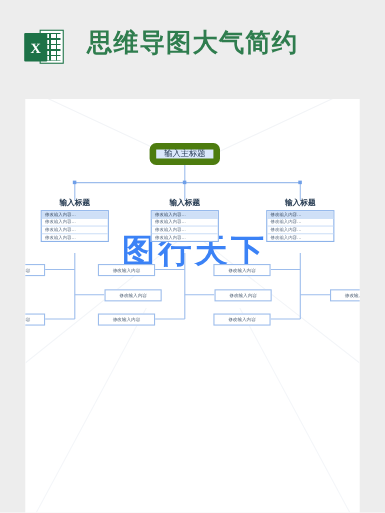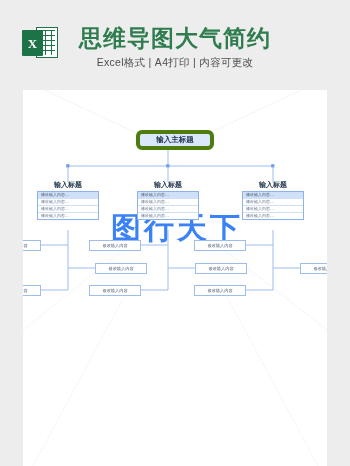--- a/index.html
+++ b/index.html
@@ -51,24 +51,24 @@
     position:absolute;left:88px;top:118px;
     font-size:30px;color:#3b82f6;font-weight:bold;letter-spacing:3px;
     font-family:"Liberation Serif",serif;white-space:nowrap;
   }
 
   .diagram{position:absolute;left:0;top:0;width:304px;height:376px;}
   svg.links{position:absolute;left:0;top:0;width:304px;height:376px;}
 
   
   .root{
-    position:absolute;left:113px;top:40px;width:78px;height:20px;
-    background:#dbe8fb;border:4px solid #4d7c0f;border-radius:6px;
+    position:absolute;left:113px;top:40px;width:64px;height:20px;
+    background:#dbe8fb;border:6px solid #4d7c0f;border-radius:6px;
     display:flex;align-items:center;justify-content:center;
-    font-size:7.5px;font-weight:bold;color:#21354f;box-sizing:border-box;
+    font-size:7.5px;font-weight:normal;color:#21354f;box-sizing:border-box;
   }
 
   .branch{position:absolute;width:62px;}
   .branch .b-label{
     width:100%;text-align:center;font-size:7px;font-weight:bold;
     color:#23384f;line-height:10px;white-space:nowrap;overflow:hidden;
   }
   .branch .b-box{
     margin-top:1px;width:100%;box-sizing:border-box;
     border:1px solid #8db3ea;background:#ffffff;
@@ -98,21 +98,20 @@
     <div class="xls-icon">
       <div class="doc">
         <div class="grid"></div>
       </div>
       <div class="tab">
         <span>X</span>
       </div>
     </div>
 
     <div class="title">思维导图大气简约</div>
-    <div class="subtitle">Excel格式 | A4打印 | 内容可更改</div>
   </div>
 
   <div class="canvas">
 
     <svg class="wm-lines" viewBox="0 0 304 376">
       <line x1="150" y1="60" x2="300" y2="-10" stroke="#f2f4f7" stroke-width="1"></line>
       <line x1="150" y1="60" x2="0" y2="-10" stroke="#f2f4f7" stroke-width="1"></line>
       <line x1="150" y1="120" x2="304" y2="240" stroke="#f3f5f8" stroke-width="1"></line>
       <line x1="150" y1="120" x2="0" y2="240" stroke="#f3f5f8" stroke-width="1"></line>
       <line x1="110" y1="190" x2="10" y2="376" stroke="#f4f6f9" stroke-width="1"></line>

